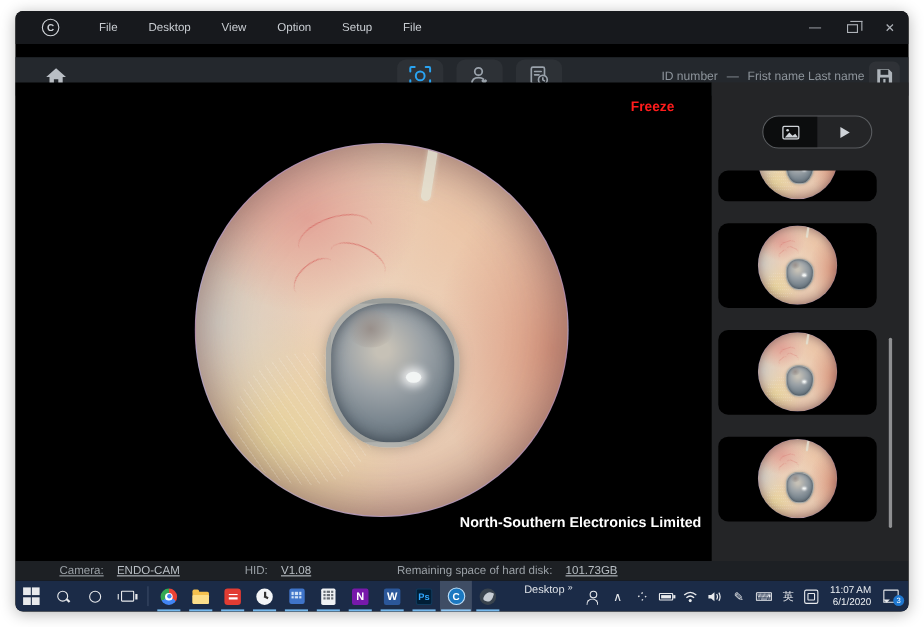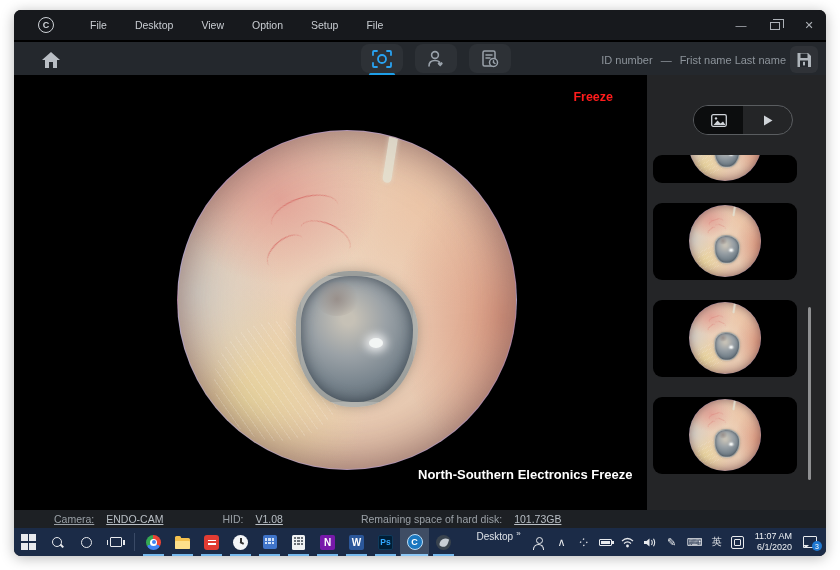--- a/index.html
+++ b/index.html
@@ -17,21 +17,21 @@
   .logo-circle { width:16px; height:16px; border:1.2px solid #cfd3d8; border-radius:50%;
                  display:flex; align-items:center; justify-content:center; font-size:9px; color:#cfd3d8;
                  margin-left:24px; margin-right:22px; font-weight:bold; }
   .menu-item { padding:0 14px; line-height:30px; cursor:default; }
   .win-controls { margin-left:auto; display:flex; align-items:center; height:30px; color:#aeb2b8; }
   .wc { width:34px; height:30px; display:flex; align-items:center; justify-content:center; font-size:11px; }
   .wc-restore { position:relative; width:10px; height:8px; border:1px solid #aeb2b8; margin-top:2px; }
   .wc-restore::before { content:""; position:absolute; left:2px; top:-4px; width:10px; height:8px; border:1px solid #aeb2b8; border-left:none; border-bottom:none; }
 
   
-  .toolbar { position:absolute; left:0; top:32px; width:812px; height:35px; background:#24282d; }
+  .toolbar { position:absolute; left:0; top:42px; width:812px; height:35px; background:#24282d; }
   .home-btn { position:absolute; left:22px; top:5px; width:30px; height:26px; display:flex; align-items:center; justify-content:center; }
   .center-icons { position:absolute; left:50%; top:2px; transform:translateX(-50%); margin-left:16px; display:flex; gap:12px; }
   .tool-btn { width:42px; height:29px; background:rgba(255,255,255,0.045); border-radius:8px;
               display:flex; align-items:center; justify-content:center; position:relative; }
   .tool-btn.active::after { content:""; position:absolute; left:8px; bottom:-3px; width:26px; height:3px;
                             border-radius:2px; background:var(--accent); }
   .patient-strip { position:absolute; right:40px; top:0; height:35px; display:flex; align-items:center;
                    gap:8px; color:#8d949b; font-size:11px; }
   .save-btn { position:absolute; right:8px; top:4px; width:28px; height:27px; border-radius:6px;
               background:rgba(255,255,255,0.05); display:flex; align-items:center; justify-content:center; }
@@ -238,21 +238,21 @@
         <span class="capillary cap2"></span>
         <span class="capillary cap3"></span>
         <span class="wrinkles"></span>
         <span class="stick"></span>
         <span class="eardrum">
           <span class="drum-fold"></span>
           <span class="drum-light"></span>
         </span>
       </div>
 
-      <div class="watermark">North-Southern Electronics Freeze</div>
+      <div class="watermark">North-Southern Electronics Limited</div>
     </div>
 
     <div class="panel">
       <div class="tab-toggle">
         <div class="tab active">
           <svg width="16" height="13" viewBox="0 0 16 13">
             <rect x="0.7" y="0.7" width="14.6" height="11.6" rx="1.5" fill="none" stroke="#cfd3d8" stroke-width="1.3"></rect>
             <circle cx="5" cy="4.4" r="1.2" fill="#cfd3d8"></circle>
             <path d="M2.5 11 L6.5 6.5 L9.5 9.5 L12 7.5 L14.5 11 Z" fill="#cfd3d8"></path>
           </svg>

